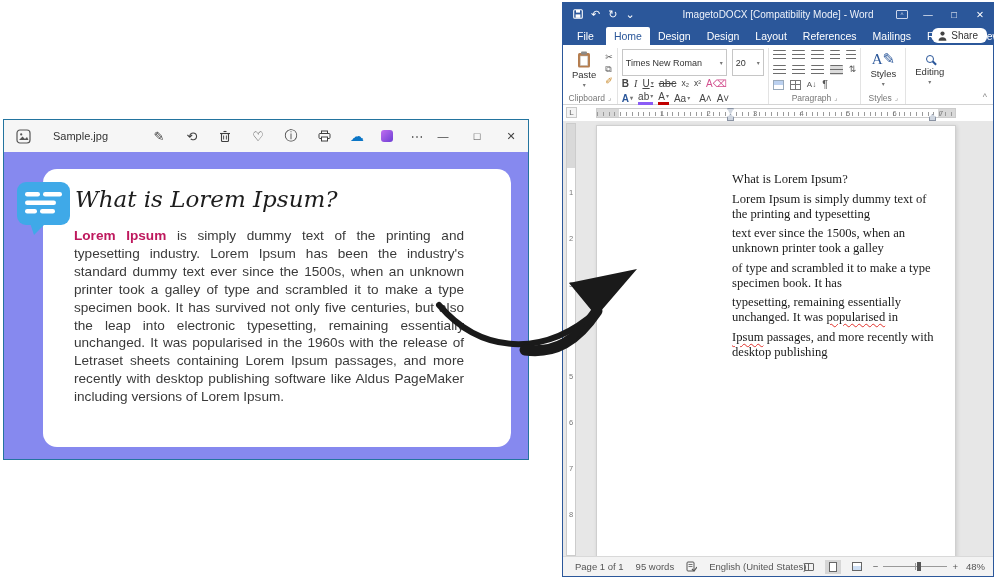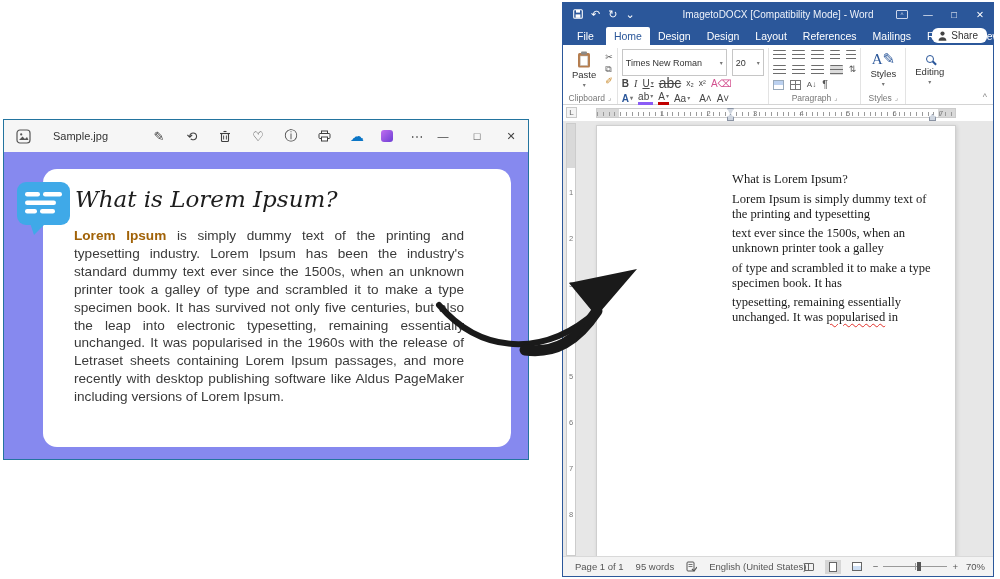--- a/index.html
+++ b/index.html
@@ -16,21 +16,21 @@
 .p-tools .ti{width:18px;height:18px;display:flex;align-items:center;justify-content:center;font-size:13px;color:#3f3f3f;cursor:default}
 .ti.cloud{color:#0c76c6;font-size:14px}
 .ti.clipchamp{width:12px;height:12px;border-radius:3px;background:linear-gradient(135deg,#c06df0,#6d3fd4)}
 .p-winctl{position:absolute;right:0;top:0;height:32px;display:flex}
 .p-winctl .wc{width:34px;height:100%;display:flex;align-items:center;justify-content:center;font-size:11px;color:#444}
 .p-viewer{flex:1;background:#8689ef;position:relative}
 .p-card{position:absolute;left:39px;top:17px;right:17px;bottom:12px;background:#fff;border-radius:14px}
 .bubble{position:absolute;left:-27px;top:8px}
 .p-card h1{font-family:"DejaVu Serif","Liberation Serif",serif;font-style:italic;font-weight:500;font-size:23px;color:#1d1d1d;position:absolute;left:32px;top:17px}
 .p-body{position:absolute;left:31px;top:58px;width:390px;font-size:13.6px;line-height:17.9px;color:#3a3a3a;text-align:justify}
-.p-body b{color:#a16207}
+.p-body b{color:#be185d}
 .p-statusbar{height:27px;background:#fbfbfb;border-top:1px solid #e8e8e8;display:flex;align-items:center;flex:0 0 auto;position:relative}
 .film{margin-left:10px;width:15px;height:11px;border:1.3px solid #555;border-radius:3px;position:relative}
 .film::after{content:"";position:absolute;left:1px;right:1px;bottom:1px;height:2.5px;background:#555;border-radius:1px}
 .p-zoomctl{position:absolute;right:10px;display:flex;align-items:center;gap:13px;font-size:12px;color:#3f3f3f}
 .p-zoomctl .pct{font-size:11px;color:#333}
 .fitbox{width:13px;height:10px;border:1.2px solid #555;border-radius:2px}
 .oneone{font-size:7px;border:1.1px solid #555;border-radius:2px;padding:1px 2px;color:#444}
 .vdiv{width:1px;height:14px;background:#ddd}
 
 
@@ -58,21 +58,21 @@
 .bigbtn{display:flex;flex-direction:column;align-items:center;justify-content:center;font-size:9.5px;color:#333;padding:0 5px;gap:1px}
 .bigbtn .cap{font-size:9.5px}
 .smallcol{display:flex;flex-direction:column;justify-content:center;gap:3px}
 .sico{font-size:9px;color:#555;line-height:9px;display:flex;align-items:center;gap:1px}
 .fontrows{display:flex;flex-direction:column;gap:2px;padding-top:1px}
 .combo{border:1px solid #c6c6c6;background:#fff;font-size:9px;color:#333;display:flex;align-items:center;justify-content:space-between;padding:0 3px;height:27px}
 .combo .car{font-size:6px;color:#777}
 .fr{display:flex;align-items:center;gap:5px}
 .fmt{font-size:10px;color:#444;line-height:11px;display:flex;align-items:flex-end;gap:1px}
 .fmt .car{font-size:6px;color:#777}
-.fmt.b{font-weight:bold}.fmt.i{font-style:italic;font-family:"Liberation Serif",serif}.fmt.u{text-decoration:underline}.fmt.strike{text-decoration:line-through;font-size:14px}
+.fmt.b{font-weight:bold}.fmt.i{font-style:italic;font-family:"Liberation Serif",serif}.fmt.u{text-decoration:underline}.fmt.strike{text-decoration:line-through;font-size:11px}
 .fmt.hl{border-bottom:3px solid #8b5cf6}.fmt.fc{border-bottom:3px solid #c00000}
 .fmt.fx{color:#2b579a;font-weight:bold}
 .fmt.eraser{color:#d24f8e}
 .pg{width:13px;height:10px;background:repeating-linear-gradient(to bottom,#6d6d6d 0 1px,transparent 1px 4px);border-radius:1px}
 .pg.short{width:10px}
 .prow{display:flex;align-items:center;gap:6px;height:13px}
 .pcol{display:flex;flex-direction:column;gap:2px;justify-content:center}
 .shade{width:11px;height:10px;background:linear-gradient(#bcd1f0 55%,#fff 55%);border:1px solid #9ab}
 .bord{width:11px;height:10px;border:1px solid #777;background:linear-gradient(#777,#777) center/100% 1px no-repeat,linear-gradient(#777,#777) center/1px 100% no-repeat}
 .sorttxt{font-size:8px;color:#555}
@@ -399,20 +399,21 @@
           </div>
       </div>
       <div class="page">
         <div class="doc-text">
           <p class="doc-title">What is Lorem Ipsum?</p>
           <div id="paras">
               <p>Lorem Ipsum is simply dummy text of the printing and typesetting</p>
               <p>text ever since the 1500s, when an unknown printer took a galley</p>
               <p>of type and scrambled it to make a type specimen book. It has</p>
               <p>typesetting, remaining essentially unchanged. It was <span class="sq">popularised</span> in</p>
+              <p><span class="sq">Ipsum</span> passages, and more recently with desktop publishing</p>
             </div>
         </div>
       </div>
     </div>
 
     <footer class="w-status">
       <span class="st-item">Page 1 of 1</span>
       <span class="st-item">95 words</span>
       <span class="st-item">
         <svg width="11" height="11" viewBox="0 0 11 11">
@@ -433,21 +434,21 @@
         <span class="viewbtn">
             <span class="vb-web"></span>
           </span>
         <span class="zoomslider">
           <span>−</span>
           <span class="ztrack">
               <span class="zthumb"></span>
             </span>
           <span>+</span>
         </span>
-        <span class="zpct">70%</span>
+        <span class="zpct">48%</span>
       </div>
     </footer>
   </section>
 
   <svg class="arrow" viewBox="0 0 235 128">
     <path d="M14,52 C55,100 118,106 172,58" fill="none" stroke="#1a1a1a" stroke-width="6" stroke-linecap="round"></path>
     <path d="M100,97 C130,101 152,88 172,58" fill="none" stroke="#1a1a1a" stroke-width="11" stroke-linecap="round"></path>
     <polygon points="212,16 144,30 167,58 151,87" fill="#1a1a1a"></polygon>
   </svg>
 

